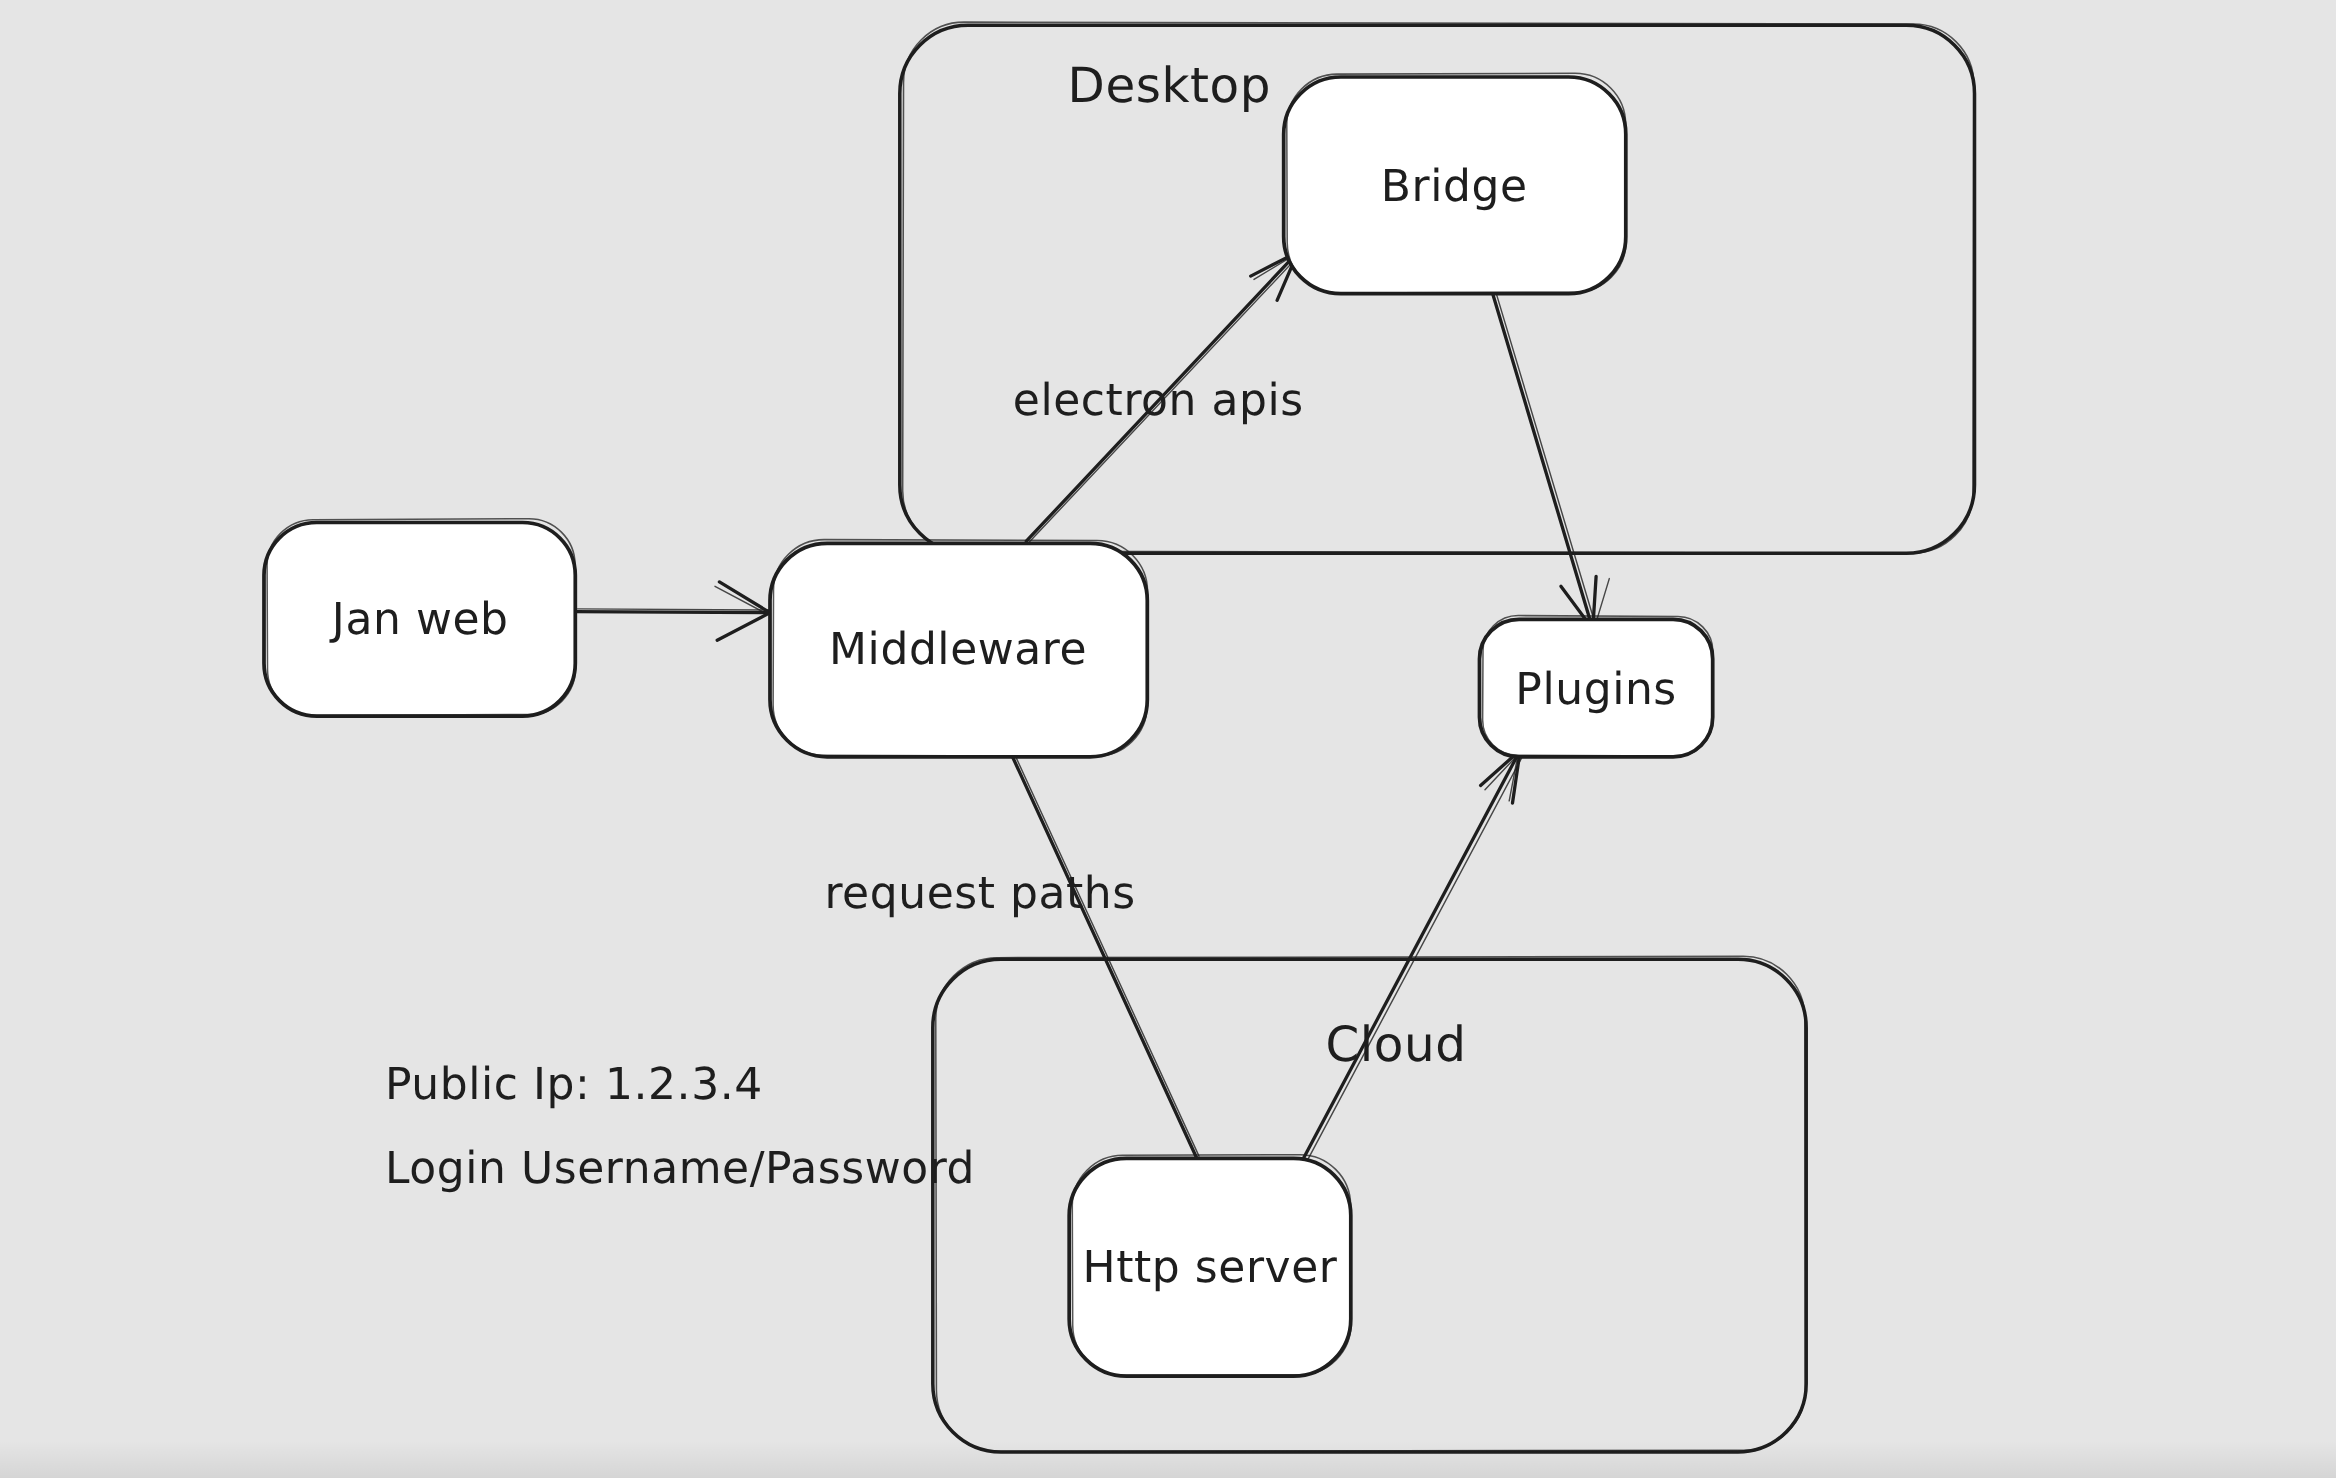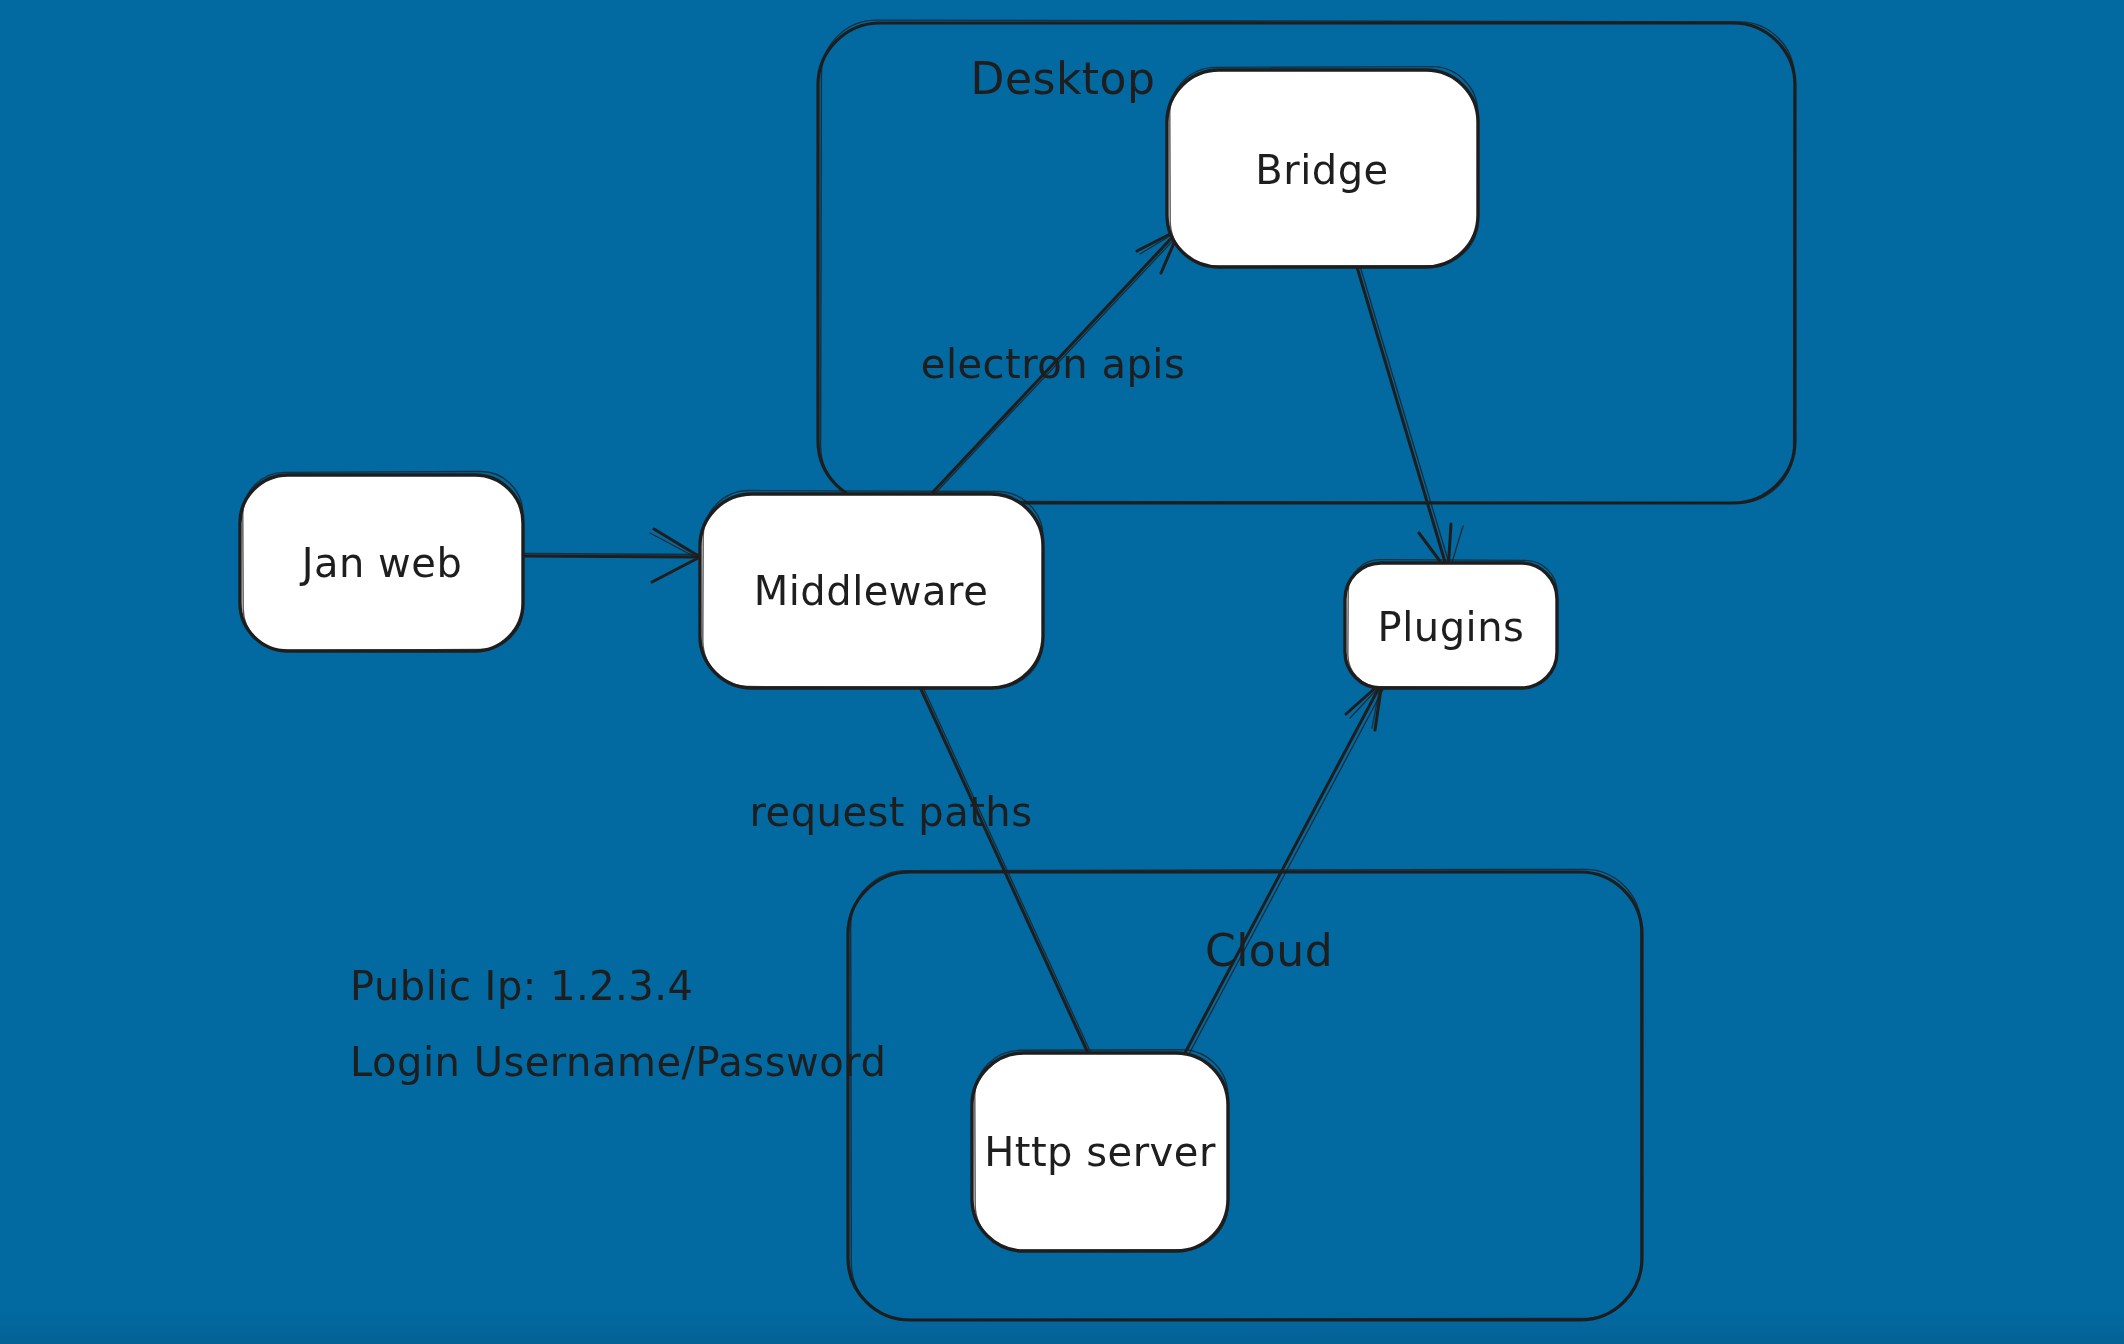--- a/index.html
+++ b/index.html
@@ -8,21 +8,21 @@
     width: 2124px;
     height: 1344px;
     background: #ffffff;
     overflow: hidden;
     font-family: "DejaVu Sans", sans-serif;
   }
   .canvas {
     position: relative;
     width: 2124px;
     height: 1344px;
-    background: #0369a1;
+    background: #e5e5e5;
   }
   svg { display: block; position: absolute; top: 0; left: 0; }
   .shape {
     fill: #ffffff;
     stroke: #1e1e1e;
     stroke-width: 3.4;
     stroke-linecap: round;
     stroke-linejoin: round;
   }
   .shape-echo {

